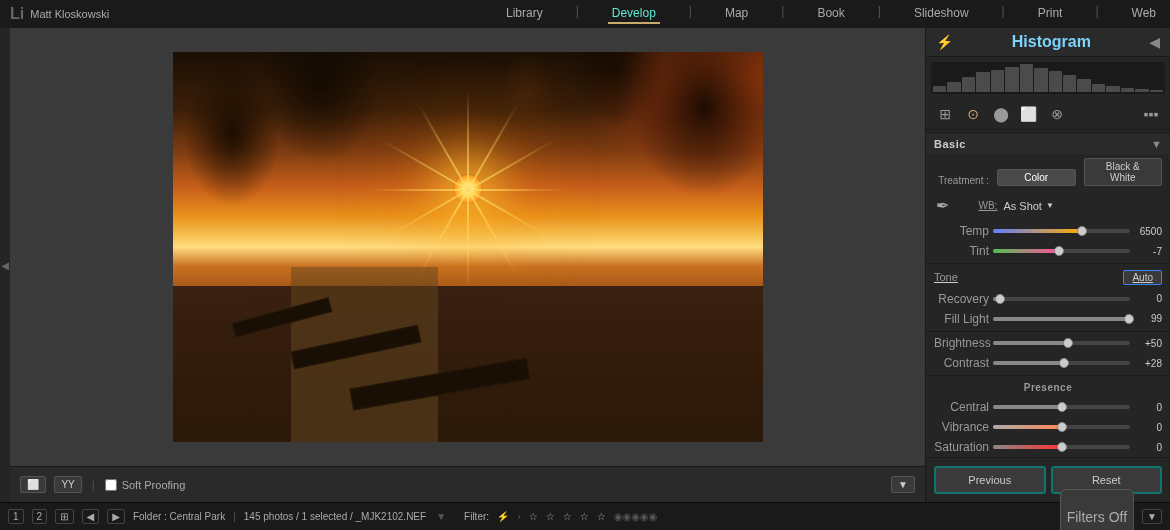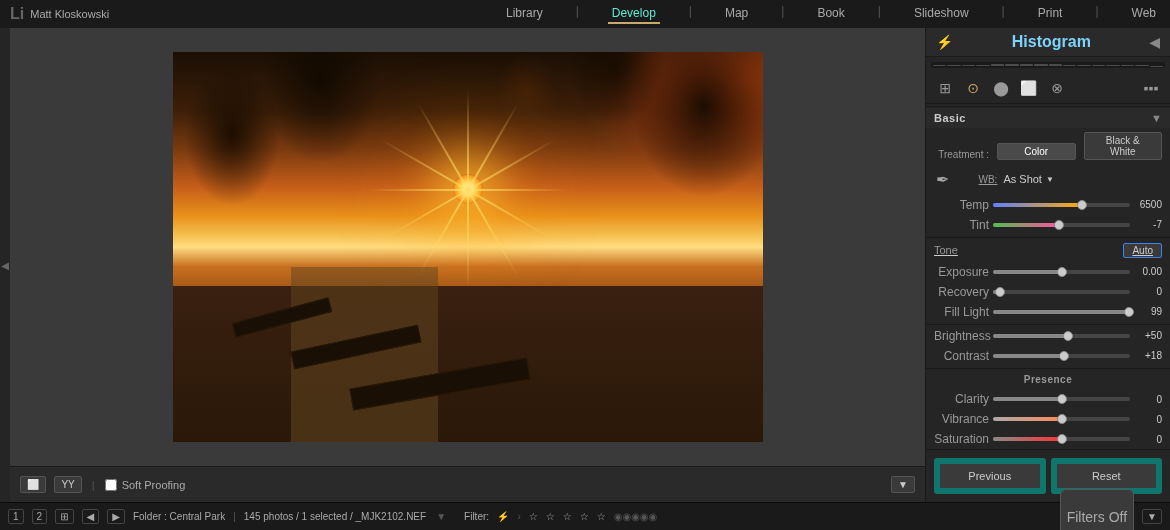--- a/index.html
+++ b/index.html
@@ -480,21 +480,21 @@
     .panel-bottom-btns {
       display: flex;
       gap: 5px;
       padding: 8px;
       margin-top: auto;
       border-top: 1px solid #1a1a1a;
     }
     .panel-bottom-btn {
       flex: 1;
       background: #3a3a3a;
-      border: 6px solid #0f766e;
+      border: 2px solid #0f766e;
       color: #ccc;
       padding: 6px;
       cursor: pointer;
       font-size: 11px;
       text-align: center;
       border-radius: 3px;
     }
 
     
     .bottom-bar {
@@ -731,28 +731,20 @@
       <span class="slider-value">-7</span>
     </div>
 
     <div class="separator-line"></div>
 
     <div class="tone-header">
       <span class="tone-label">Tone</span>
       <button class="auto-btn">Auto</button>
     </div>
 
-    <div class="slider-row">
-      <span class="slider-label">Exposure</span>
-      <div class="slider-track">
-        <div class="slider-fill" style="width:50%; background:#888;"></div>
-        <div class="slider-thumb" style="left:50%;"></div>
-      </div>
-      <span class="slider-value">0.00</span>
-    </div>
 
     <div class="slider-row">
       <span class="slider-label">Recovery</span>
       <div class="slider-track">
         <div class="slider-fill" style="width:5%; background:#888;"></div>
         <div class="slider-thumb" style="left:5%;"></div>
       </div>
       <span class="slider-value">0</span>
     </div>
 
@@ -776,31 +768,31 @@
       </div>
       <span class="slider-value">+50</span>
     </div>
 
     <div class="slider-row">
       <span class="slider-label">Contrast</span>
       <div class="slider-track">
         <div class="slider-fill" style="width:52%; background:#888;"></div>
         <div class="slider-thumb" style="left:52%;"></div>
       </div>
-      <span class="slider-value">+18</span>
+      <span class="slider-value">+28</span>
     </div>
 
     <div class="separator-line"></div>
 
     <div class="presence-header">
       <span>Presence</span>
     </div>
 
     <div class="slider-row">
-      <span class="slider-label">Clarity</span>
+      <span class="slider-label">Central</span>
       <div class="slider-track">
         <div class="slider-fill" style="width:50%; background:#888;"></div>
         <div class="slider-thumb" style="left:50%;"></div>
       </div>
       <span class="slider-value">0</span>
     </div>
 
     <div class="slider-row">
       <span class="slider-label">Vibrance</span>
       <div class="slider-track">

